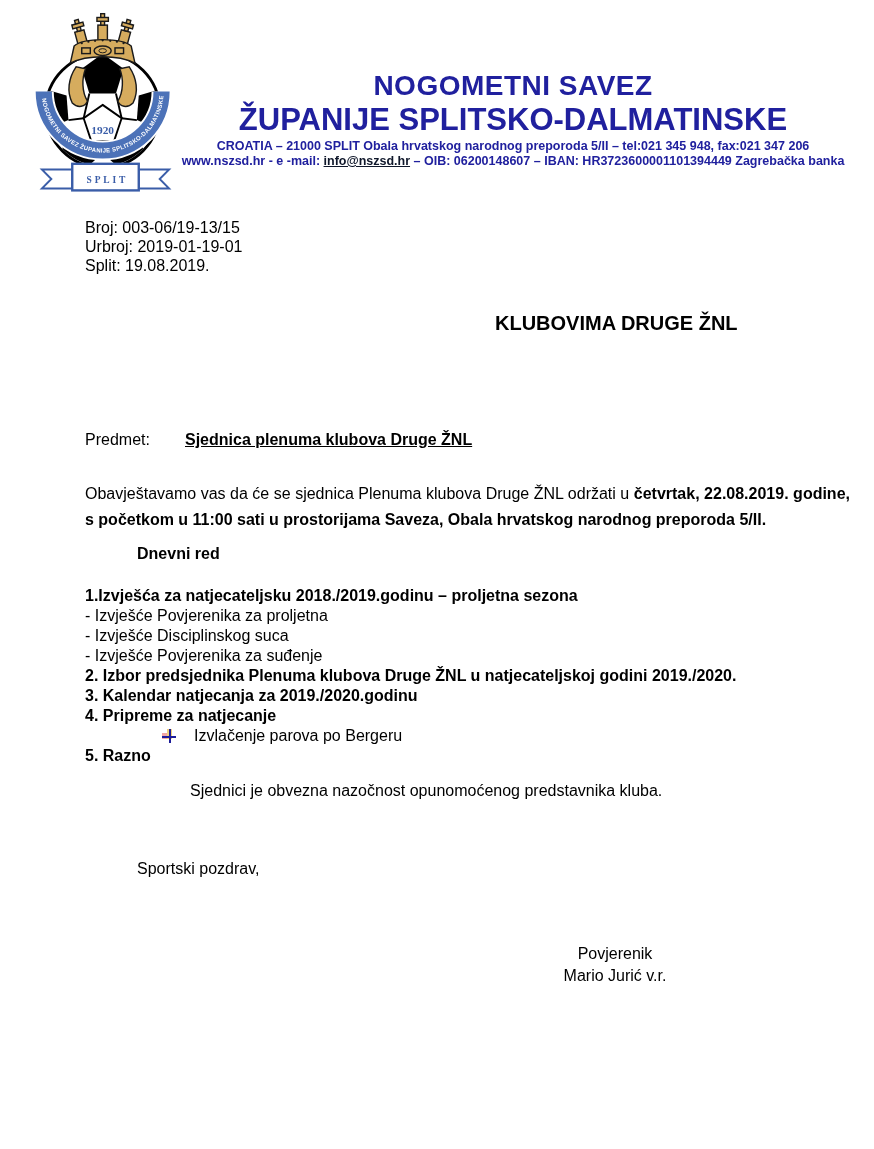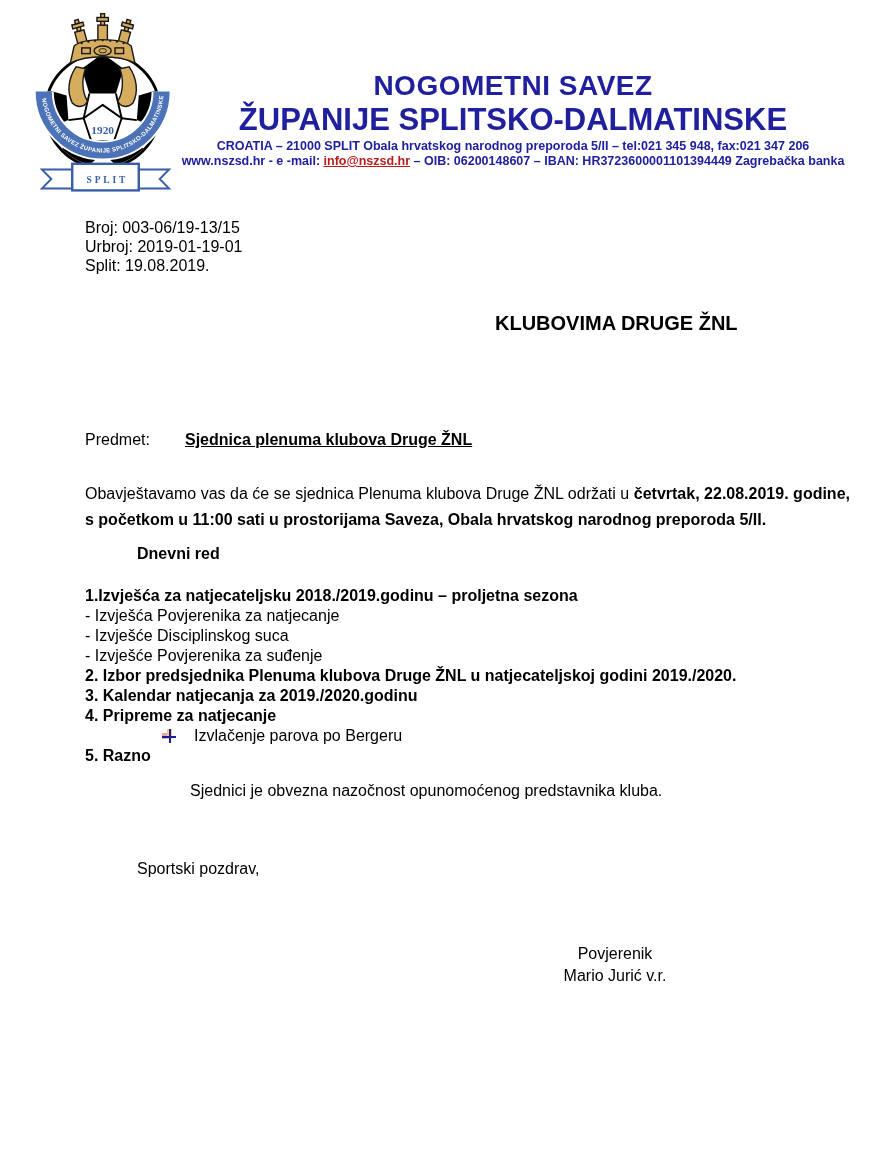--- a/index.html
+++ b/index.html
@@ -16,21 +16,21 @@
   
   .logo-wrap { position: absolute; left: 34px; top: 8px; width: 143px; height: 190px; }
   .header-text {
     position: absolute; left: 160px; right: 8px; top: 70px;
     text-align: center; color: #20209E; font-weight: bold;
   }
   .org1 { font-size: 28px; line-height: 32px; letter-spacing: 0.5px; }
   .org2 { font-size: 31px; line-height: 35px; }
   .contact1 { font-size: 12.5px; line-height: 15px; margin-top: 2px; text-align: center; }
   .contact2 { font-size: 12.5px; line-height: 15px; }
-  .contact2 a { color: #b91c1c; text-decoration: underline; }
+  .contact2 a { color: #0f172a; text-decoration: underline; }
 
   
   .content { position: absolute; top: 200px; left: 85px; right: 24px; font-size: 16px; }
   .ref-block { margin-top: 18px; line-height: 19px; }
   .recipient { margin-top: 37px; margin-left: 410px; font-weight: bold; font-size: 20px; line-height: 22px; }
   .subject { margin-top: 96px; line-height: 20px; }
   .subject .lbl { display: inline-block; width: 100px; }
   .subject .val { font-weight: bold; text-decoration: underline; }
   .intro { margin-top: 31px; line-height: 25.5px; text-align: justify; }
   .agenda-title { margin-top: 12px; margin-left: 52px; font-weight: bold; line-height: 20px; }
@@ -151,21 +151,21 @@
     </div>
 
     <p class="intro">
       <span>Obavještavamo vas da će se sjednica Plenuma klubova Druge ŽNL održati u </span><strong>četvrtak, 22.08.2019. godine, s početkom u 11:00 sati u prostorijama Saveza, Obala hrvatskog narodnog preporoda 5/II.</strong>
     </p>
 
     <div class="agenda-title">Dnevni red</div>
 
     <div class="agenda">
       <div class="agenda-line b">1.Izvješća za natjecateljsku 2018./2019.godinu – proljetna sezona</div>
-      <div class="agenda-line">- Izvješća Povjerenika za natjecanje</div>
+      <div class="agenda-line">- Izvješće Povjerenika za proljetna</div>
       <div class="agenda-line">- Izvješće Disciplinskog suca</div>
       <div class="agenda-line">- Izvješće Povjerenika za suđenje</div>
       <div class="agenda-line b">2. Izbor predsjednika Plenuma klubova Druge ŽNL u natjecateljskoj godini 2019./2020.</div>
       <div class="agenda-line b">3. Kalendar natjecanja za 2019./2020.godinu</div>
       <div class="agenda-line b">4. Pripreme za natjecanje</div>
 
       <div class="sub-bullet">
         <span class="bicon"><svg width="15" height="14" viewBox="0 0 15 14">
               <rect x="0" y="4" width="7" height="6" fill="#F2A5A5"></rect>
               <rect x="5" y="0" width="5" height="10" fill="#F0D080"></rect>

